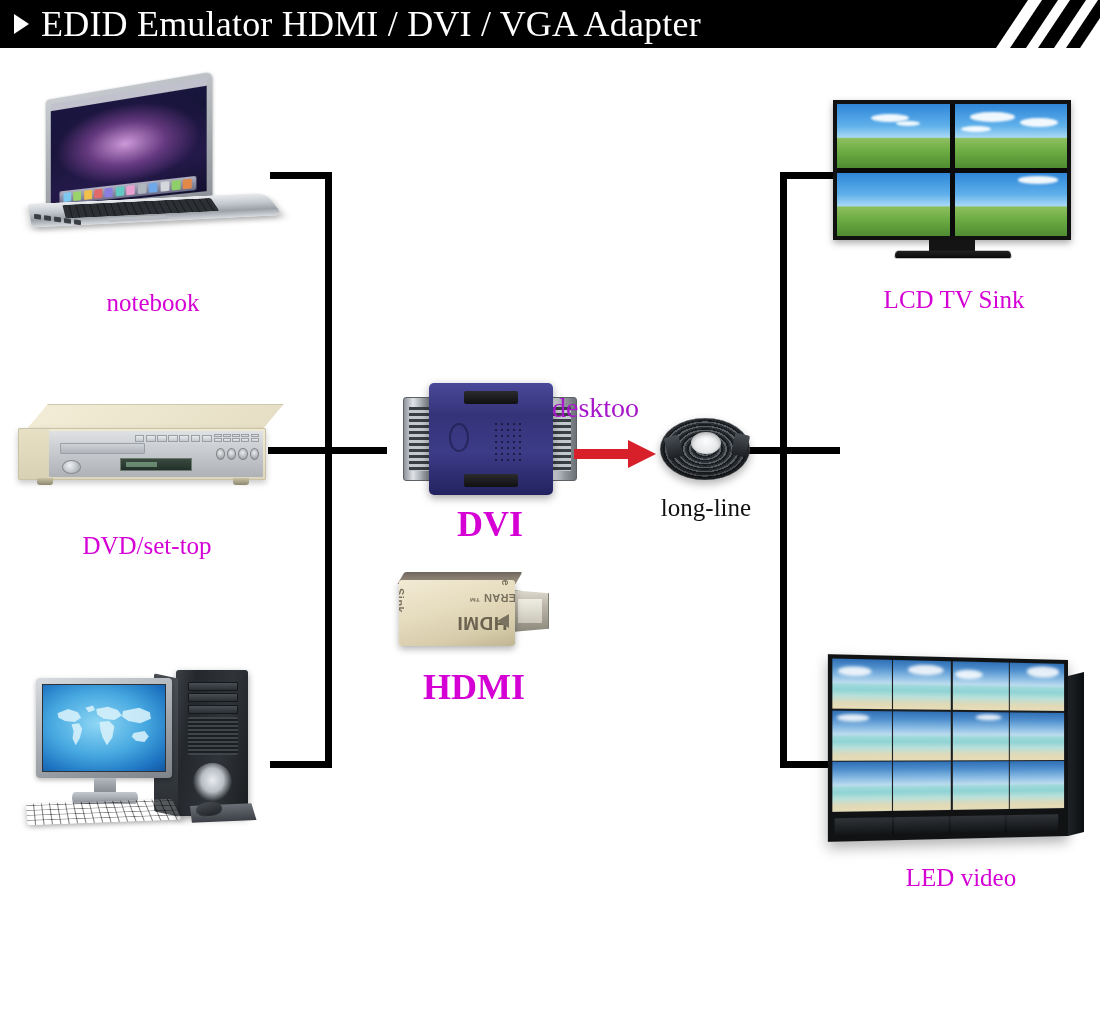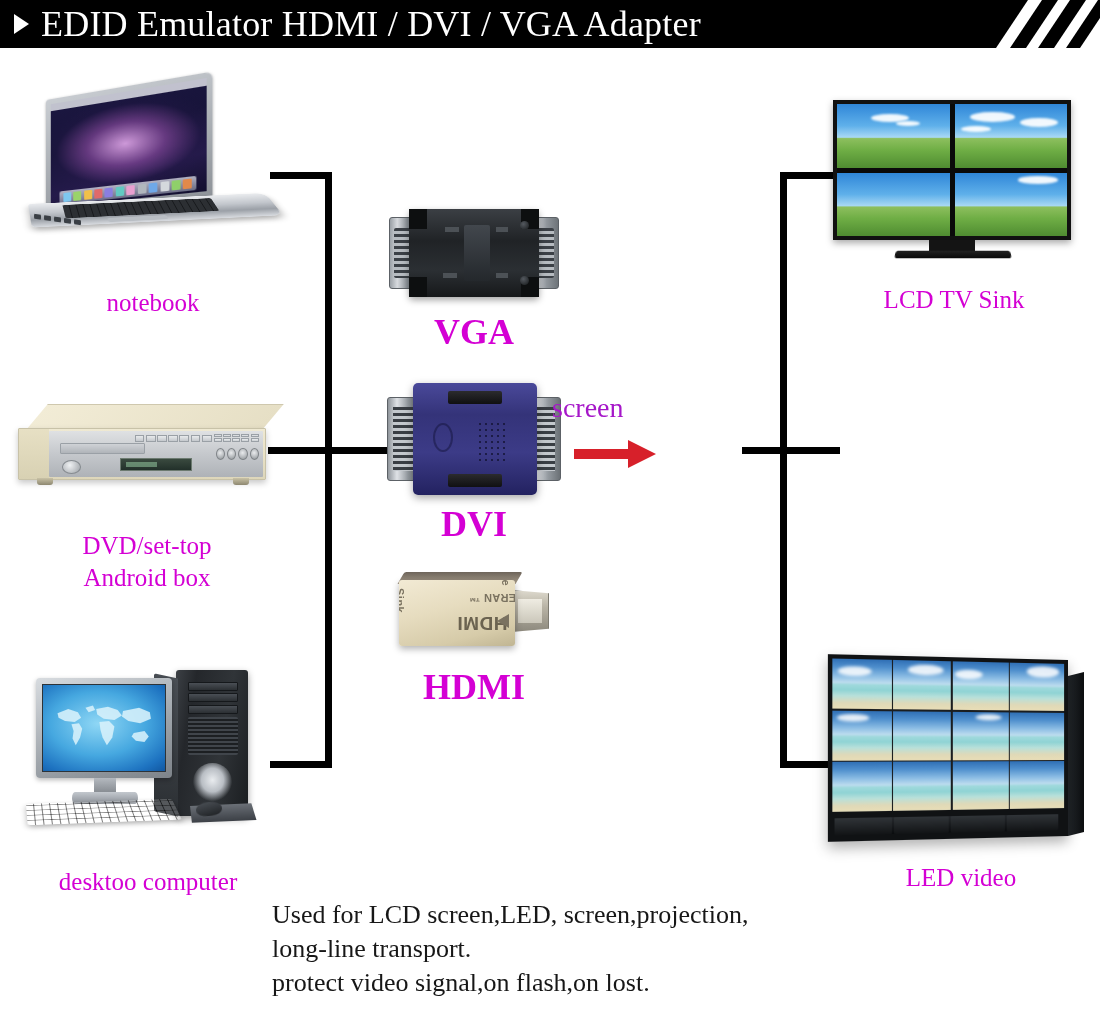--- a/index.html
+++ b/index.html
@@ -717,21 +717,20 @@
               <i></i>
               <i></i>
             </div>
           <div class="dvd-knob"></div>
         </div>
         <div class="dvd-foot" style="left:18px;"></div>
         <div class="dvd-foot" style="left:214px;"></div>
       </div>
     </div>
     <div class="dev-label" style="width:258px; margin-top:28px;">DVD/set-top</div>
-    <div class="dev-label" style="width:258px;">Android box</div>
   </div>
 
   <div class="device" style="left:14px; top:670px;">
     <div class="pc-wrap">
       <div class="pc-tower">
         <div class="pc-tower-side"></div>
         <div class="pc-bay" style="top:8%"></div>
         <div class="pc-bay" style="top:16%"></div>
         <div class="pc-bay" style="top:24%"></div>
         <div class="pc-vent"></div>
@@ -751,45 +750,24 @@
             </g>
           </svg>
         </div>
       </div>
       <div class="pc-stand-neck"></div>
       <div class="pc-stand-base"></div>
       <div class="pc-keyboard"></div>
       <div class="pc-mousepad"></div>
       <div class="pc-mouse"></div>
     </div>
-    <div class="dev-label" style="width:268px; margin-top:18px;">desktoo computer</div>
   </div>
 
-  <div class="device" style="left:385px; top:205px;">
-    <div class="vga-wrap">
-      <div class="vga-shell-l"></div>
-      <div class="vga-shell-r"></div>
-      <div class="vga-body">
-        <div class="vga-notch" style="left:0; top:0; width:18px; height:20px;"></div>
-        <div class="vga-notch" style="right:0; top:0; width:18px; height:20px;"></div>
-        <div class="vga-notch" style="left:0; bottom:0; width:18px; height:20px;"></div>
-        <div class="vga-notch" style="right:0; bottom:0; width:18px; height:20px;"></div>
-        <div class="vga-center"></div>
-        <div class="vga-notch" style="left:28%; top:21%; width:14px; height:5px; background:#4c5156;"></div>
-        <div class="vga-notch" style="right:24%; top:21%; width:12px; height:5px; background:#4c5156;"></div>
-        <div class="vga-notch" style="left:26%; bottom:22%; width:14px; height:5px; background:#4c5156;"></div>
-        <div class="vga-notch" style="right:24%; bottom:22%; width:12px; height:5px; background:#4c5156;"></div>
-        <div class="vga-screw" style="right:10px; top:12px;"></div>
-        <div class="vga-screw" style="right:10px; bottom:12px;"></div>
-      </div>
-    </div>
-    <div class="adapter-label" style="width:178px; margin-top:10px;">VGA</div>
-  </div>
-
-  <div class="device" style="left:385px; top:383px;">
+
+  <div class="device" style="left:401px; top:383px;">
     <div class="dvi-wrap">
       <div class="dvi-shell-l"></div>
       <div class="dvi-shell-r"></div>
       <div class="dvi-body">
         <div class="dvi-tab" style="top:8px;"></div>
         <div class="dvi-tab" style="bottom:8px;"></div>
         <div class="dvi-dots"></div>
         <div class="dvi-oval"></div>
       </div>
     </div>
@@ -805,26 +783,35 @@
         <span class="hdmi-txt hdmi-brand">FUERAN ™</span>
         <span class="hdmi-txt hdmi-main">HDMI</span>
         <span class="hdmi-txt hdmi-source">Source</span>
         <span class="hdmi-arrow"></span>
       </div>
     </div>
     <div class="adapter-label" style="width:178px; margin-top:8px;">HDMI</div>
   </div>
 
   <div class="device" style="left:552px; top:392px;">
-    <div style="color:#a617c9; font-family:'Liberation Serif',serif; font-size:28px; line-height:32px;">screen</div>
+    <div style="color:#a617c9; font-family:'Liberation Serif',serif; font-size:28px; line-height:32px;">desktoo</div>
     <svg class="red-arrow" style="left:22px; top:46px; width:82px; height:32px;" viewBox="0 0 82 32">
       <polygon points="0,11 54,11 54,2 82,16 54,30 54,21 0,21" fill="#D7202A"></polygon>
     </svg>
   </div>
 
+  <div class="device" style="left:660px; top:412px;">
+    <div class="coil-wrap">
+      <div class="coil"></div>
+      <div class="coil-hole"></div>
+      <div class="coil-plug" style="left:6px; top:24px; transform:rotate(-14deg);"></div>
+      <div class="coil-plug" style="right:4px; top:22px; transform:rotate(12deg);"></div>
+    </div>
+    <div class="dev-label black" style="width:92px; margin-top:4px;">long-line</div>
+  </div>
 
   <div class="device" style="left:833px; top:100px;">
     <div class="tvw-wrap">
       <div class="tvw-frame">
         <div class="tvw-grid">
           <div class="tvw-cell">
               <div class="bliss"></div>
             <div class="bliss-cloud" style="left:30%;top:16%;width:34%;height:13%"></div>
             <div class="bliss-cloud" style="left:52%;top:26%;width:22%;height:9%"></div>
           </div>
@@ -902,19 +889,14 @@
             <i></i>
             <i></i>
             <i></i>
             <i></i>
           </div>
       </div>
     </div>
     <div class="dev-label" style="width:250px; margin-top:16px;">LED video</div>
   </div>
 
-  <div class="bottom-text">
-    <div>Used for LCD screen,LED,  screen,projection,</div>
-    <div>long-line transport.</div>
-    <div>protect video signal,on flash,on lost.</div>
-  </div>
 
 </div>
 
 </body></html>

